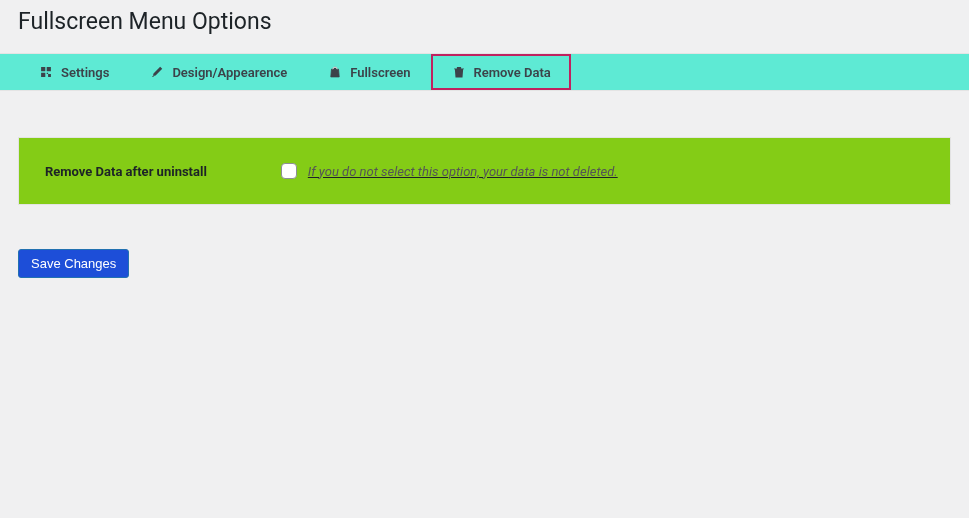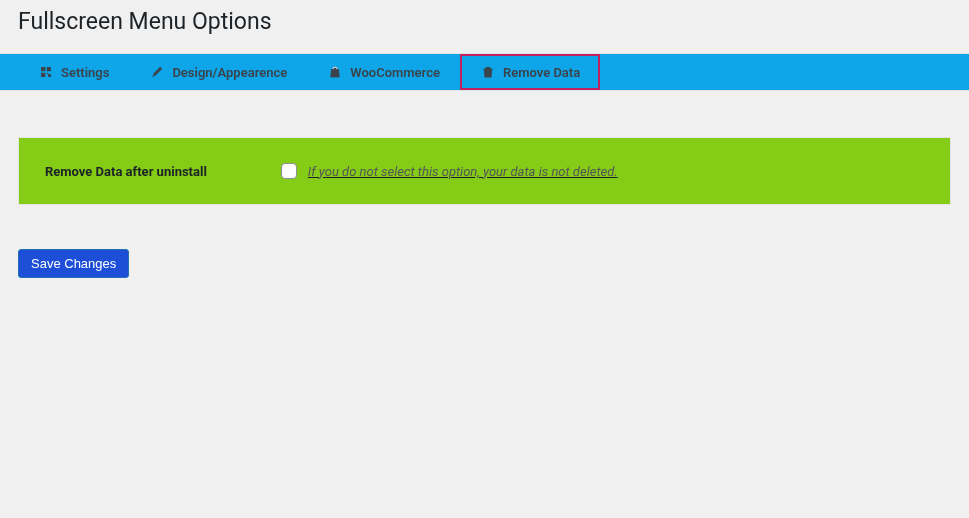--- a/index.html
+++ b/index.html
@@ -14,21 +14,21 @@
     overflow: hidden;
   }
   .wrap { padding: 0 18px 0 18px; }
   h1.page-title {
     font-size: 23px;
     font-weight: 400;
     margin: 8px 0 18px 0;
     color: #1d2327;
   }
   .nav-tab-wrapper {
-    background: #0ea5e9;
+    background: #5eead4;
     border: 1px solid #e4e4e4;
     border-left: none;
     border-right: none;
     display: flex;
     align-items: stretch;
     height: 38px;
     margin: 0 -18px;
   }
   .nav-tab {
     display: flex;
@@ -124,21 +124,21 @@
       </span>
       <span>Design/Appearence</span>
     </div>
     <div class="nav-tab">
       <span class="icon">
         <svg viewBox="0 0 20 20">
             <path d="M5 6h10l1 11H4L5 6zm2 0a3 3 0 016 0" fill="currentColor" stroke="currentColor" stroke-width="1.2"></path>
             <path d="M7 6a3 3 0 016 0" fill="none" stroke="#f6f7f7" stroke-width="1.4"></path>
           </svg>
       </span>
-      <span>WooCommerce</span>
+      <span>Fullscreen</span>
     </div>
     <div class="nav-tab active">
       <span class="icon">
         <svg viewBox="0 0 20 20">
             <path d="M4 5h12l-1 13H5L4 5zm3-2h6v2H7V3zM3 5h14v1H3V5z"></path>
           </svg>
       </span>
       <span>Remove Data</span>
     </div>
   </div>

